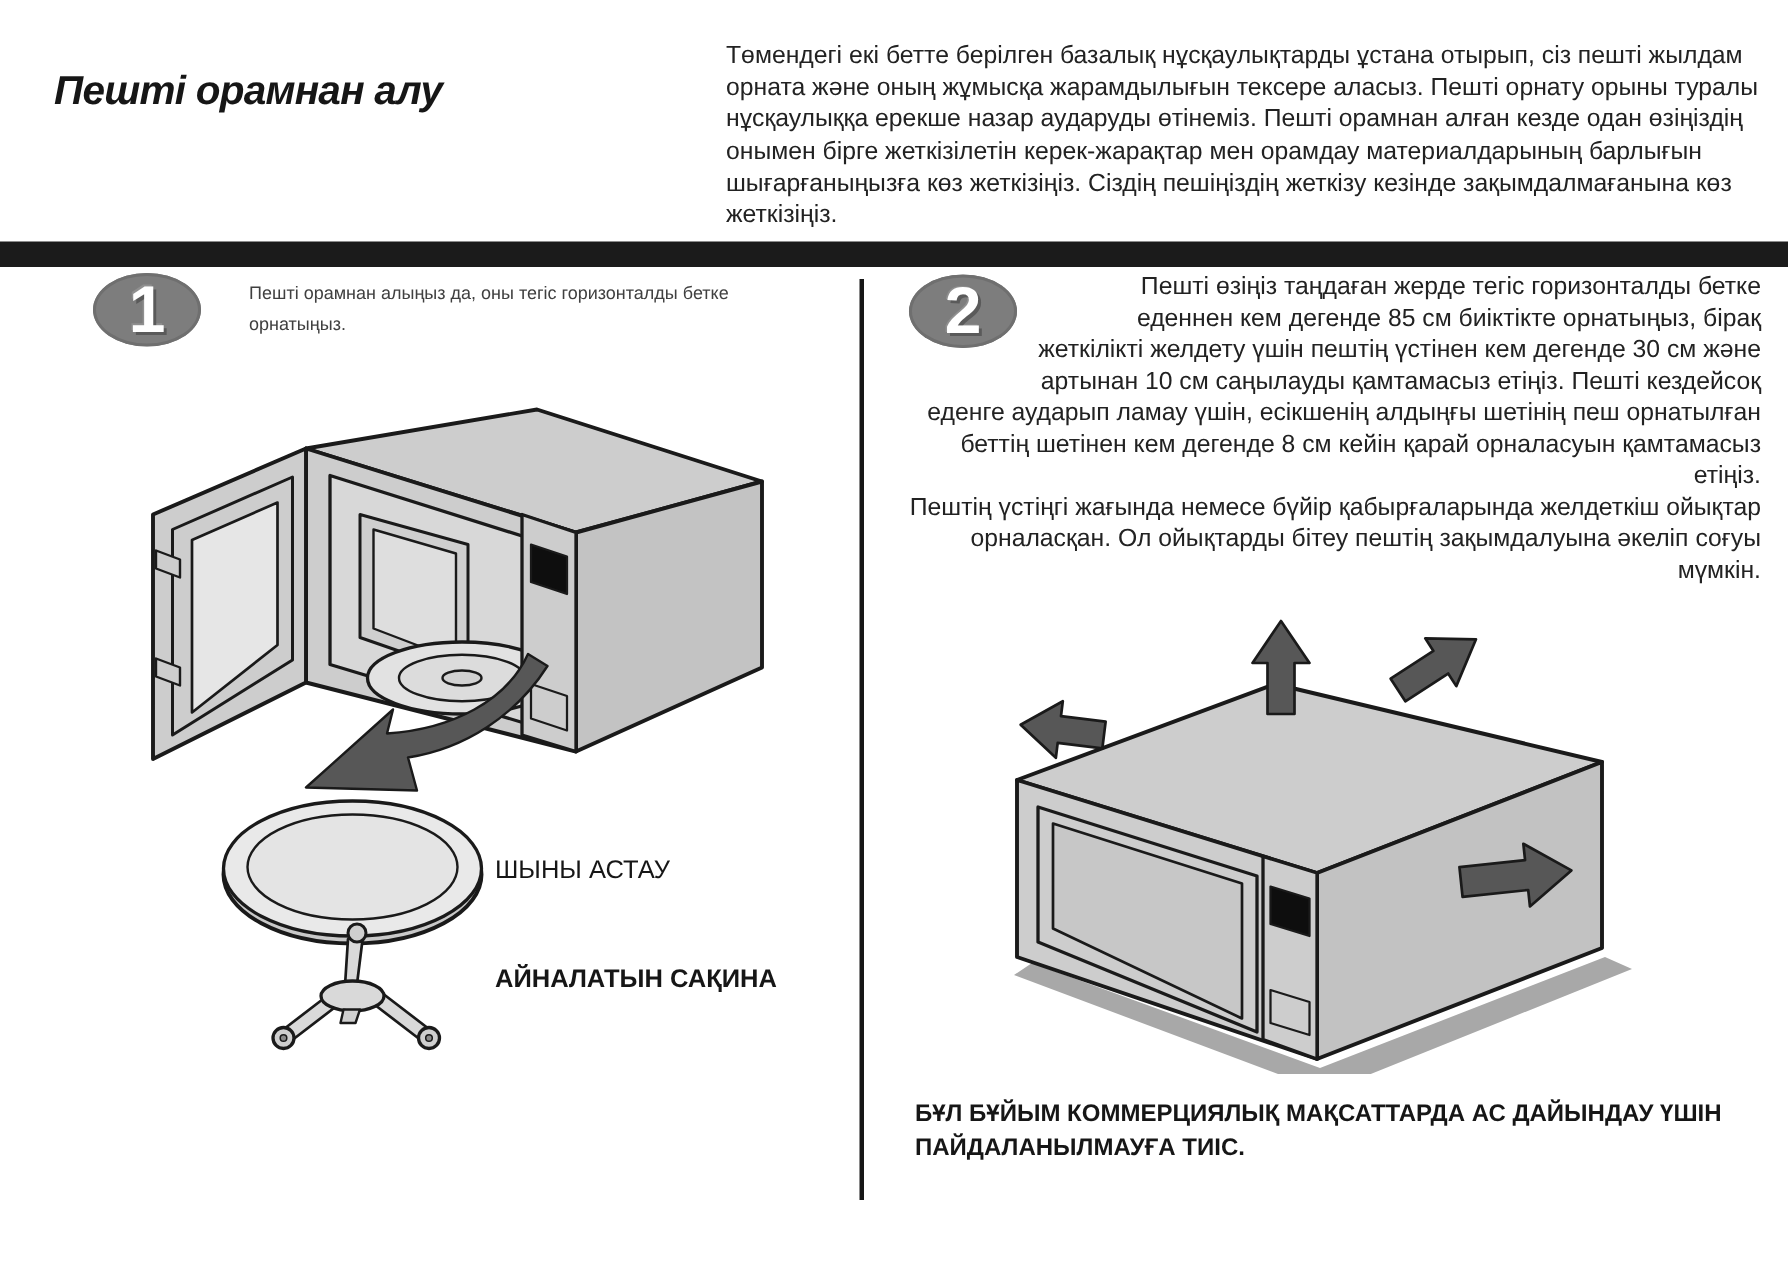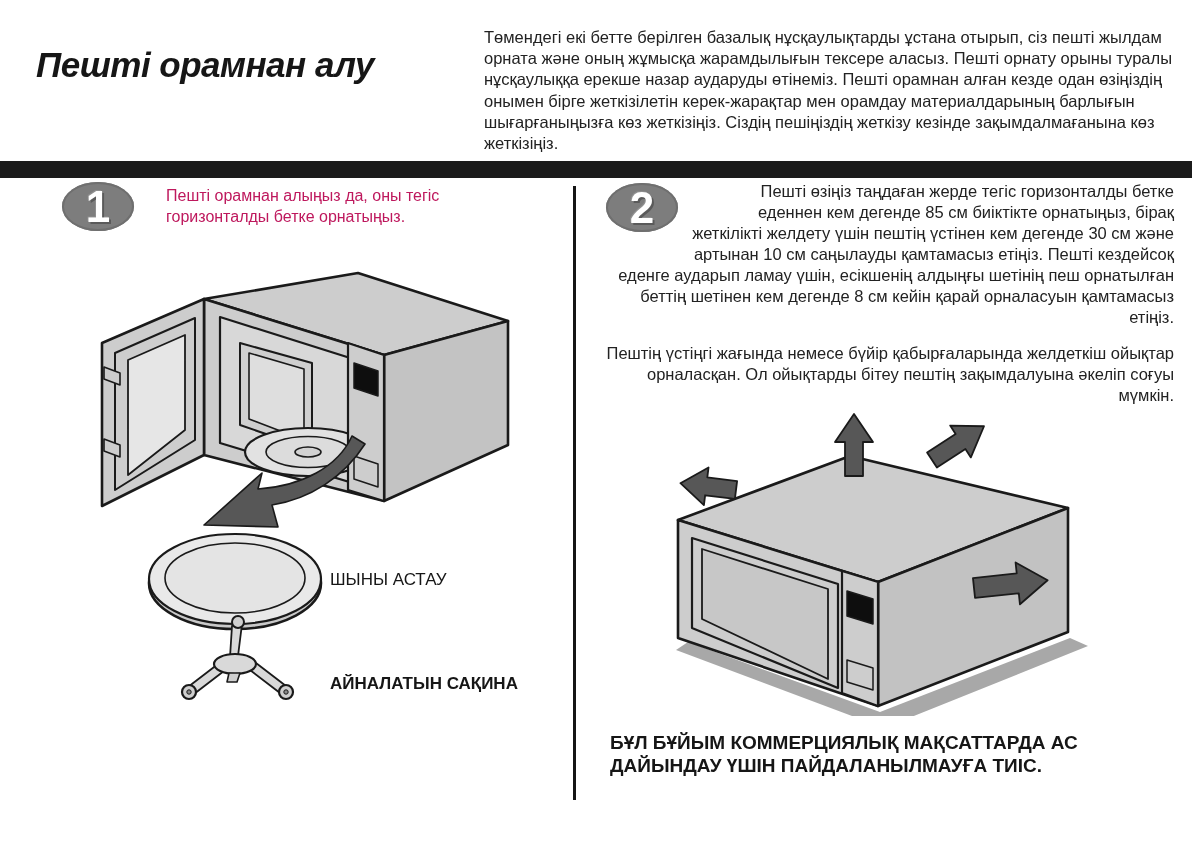--- a/index.html
+++ b/index.html
@@ -5,21 +5,21 @@
   html,body{margin:0;padding:0;}
   body{
     width:1192px;height:852px;position:relative;background:#ffffff;
     font-family:"Liberation Sans","DejaVu Sans",sans-serif;color:#1c1c1c;
     overflow:hidden;
   }
   .abs{position:absolute;}
   
   .page-title{
     left:36px;top:44px;width:420px;
-    font-size:35px;font-weight:bold;font-style:italic;line-height:1.22;
+    font-size:27px;font-weight:bold;font-style:italic;line-height:1.22;
     color:#161616;letter-spacing:-0.5px;
   }
   .intro{
     left:484px;top:27px;width:704px;
     font-size:16.5px;line-height:21.2px;color:#222;
   }
   .band{left:0;top:161px;width:1192px;height:17px;background:#1b1b1b;}
   .col-divider{left:573px;top:186px;width:3px;height:614px;background:#161616;}
 
   
@@ -28,33 +28,33 @@
     background:#7d7d7d;display:flex;align-items:center;justify-content:center;
     box-shadow:inset 0 0 0 2px #6f6f6f;
   }
   .badge span{
     color:#ffffff;font-size:44px;font-weight:bold;line-height:1;
     text-shadow:2px 2px 0 #5a5a5a, -1px -1px 0 #8f8f8f;
     font-family:"Liberation Sans",sans-serif;
   }
 
   .step1-row{left:62px;top:182px;width:470px;display:flex;gap:32px;align-items:flex-start;}
-  .step1-text{font-size:16px;line-height:21px;padding-top:3px;width:330px;color:#be185d;}
+  .step1-text{font-size:12px;line-height:21px;padding-top:3px;width:330px;color:#404040;}
 
   .step2-block{left:598px;top:181px;width:576px;font-size:16.5px;line-height:21px;color:#222;}
   .step2-block .badge{float:left;margin:2px 14px 16px 8px;}
   .step2-block p{margin:0;text-align:right;}
-  .step2-block p + p{margin-top:15px;}
+  .step2-block p + p{margin-top:0;}
 
   .tray-label{left:330px;top:570px;font-size:17px;font-weight:normal;color:#161616;}
-  .ring-label{left:330px;top:643px;font-size:17px;font-weight:bold;color:#161616;margin-top:31px;}
+  .ring-label{left:330px;top:643px;font-size:17px;font-weight:bold;color:#161616;}
 
   .warning{
     left:610px;top:731px;width:560px;
-    font-size:19px;font-weight:bold;line-height:23px;color:#161616;
+    font-size:16px;font-weight:bold;line-height:23px;color:#161616;
   }
 
   svg{display:block;}
 </style>
 </head>
 <body>
 
 <div class="abs page-title">
   <div>Пешті орамнан алу</div>
 </div>

